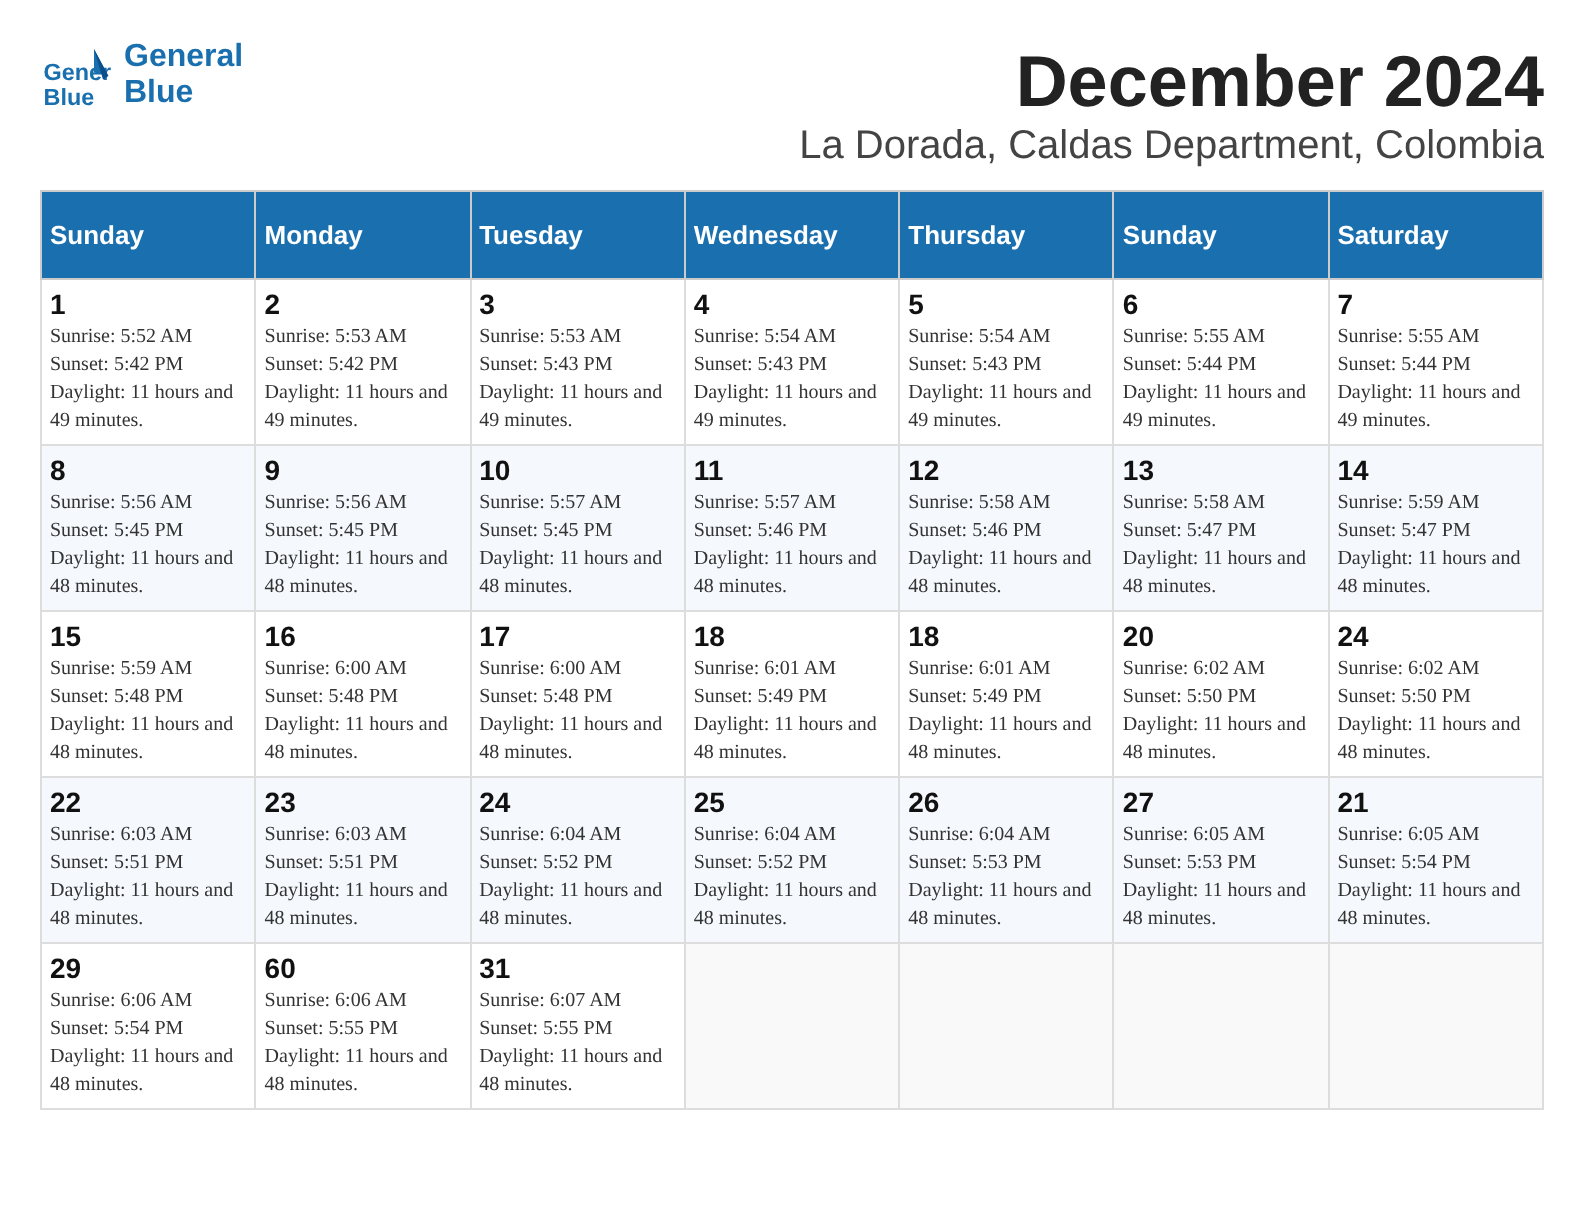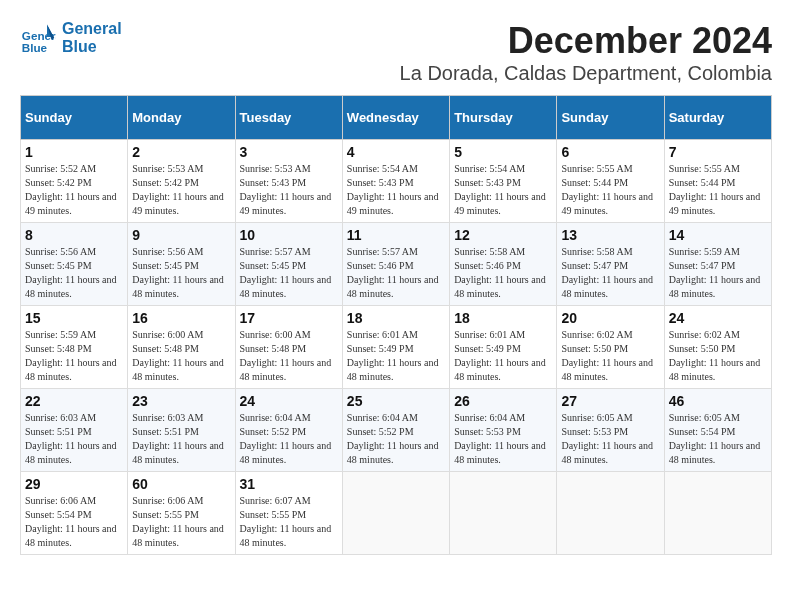--- a/index.html
+++ b/index.html
@@ -332,21 +332,21 @@
       </td>
         <td>
         <span class="day-num">27</span>
         <div class="day-info">
           <div>Sunrise: 6:05 AM</div>
           <div>Sunset: 5:53 PM</div>
           <div>Daylight: 11 hours and 48 minutes.</div>
         </div>
       </td>
         <td>
-        <span class="day-num">46</span>
+        <span class="day-num">21</span>
         <div class="day-info">
           <div>Sunrise: 6:05 AM</div>
           <div>Sunset: 5:54 PM</div>
           <div>Daylight: 11 hours and 48 minutes.</div>
         </div>
       </td>
       </tr>
       <tr>
         <td>
         <span class="day-num">29</span>

